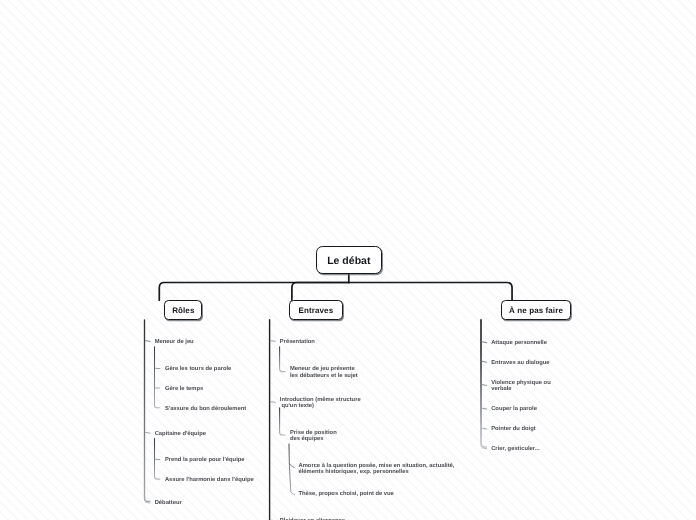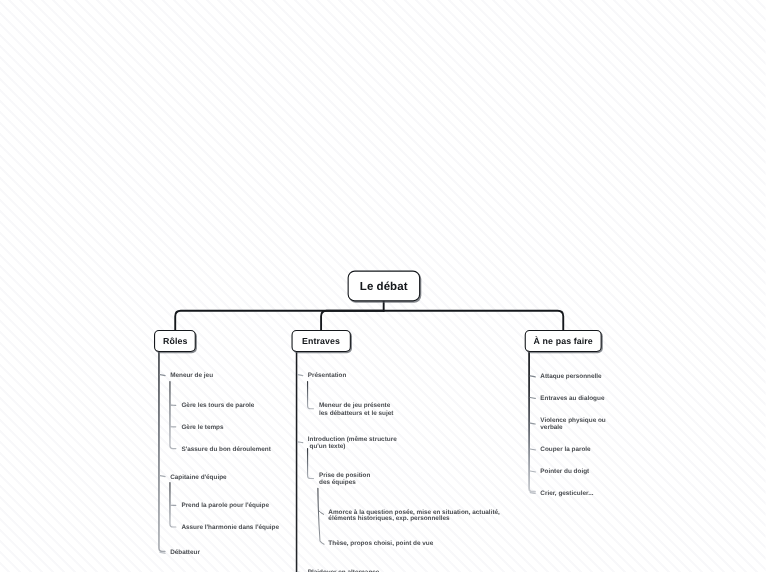--- a/index.html
+++ b/index.html
@@ -14,21 +14,21 @@
     font-family:"Liberation Sans", sans-serif;
     -webkit-font-smoothing:antialiased;
     text-rendering:geometricPrecision;
   }
   #canvas{position:absolute;left:0;top:0;width:696px;height:520px;}
   svg.wires{position:absolute;left:0;top:0;width:696px;height:520px;}
   .node{position:absolute;background:#fff;border:1.8px solid #15181c;
         display:flex;align-items:center;justify-content:center;box-sizing:border-box;
         box-shadow:1.0px 1.2px 0.2px rgba(90,94,101,0.72);}
   .node.root{border-radius:6.5px;}
-  .node.l1{border-radius:4.5px;}
+  .node.l1{border-radius:4.5px;margin-left:24px;}
   .node .lbl{position:relative;top:0.8px;}
   .node .lbl{font-weight:700;color:#14171b;white-space:nowrap;}
   .node.root{font-size:10.5px;letter-spacing:0.02px;}
   .node.l1{font-size:8px;letter-spacing:0.1px;}
   .leaf{position:absolute;color:#4a4d51;font-weight:700;font-size:5.8px;
         line-height:6.4px;white-space:pre;}
 </style>
 </head>
 <body>
 

